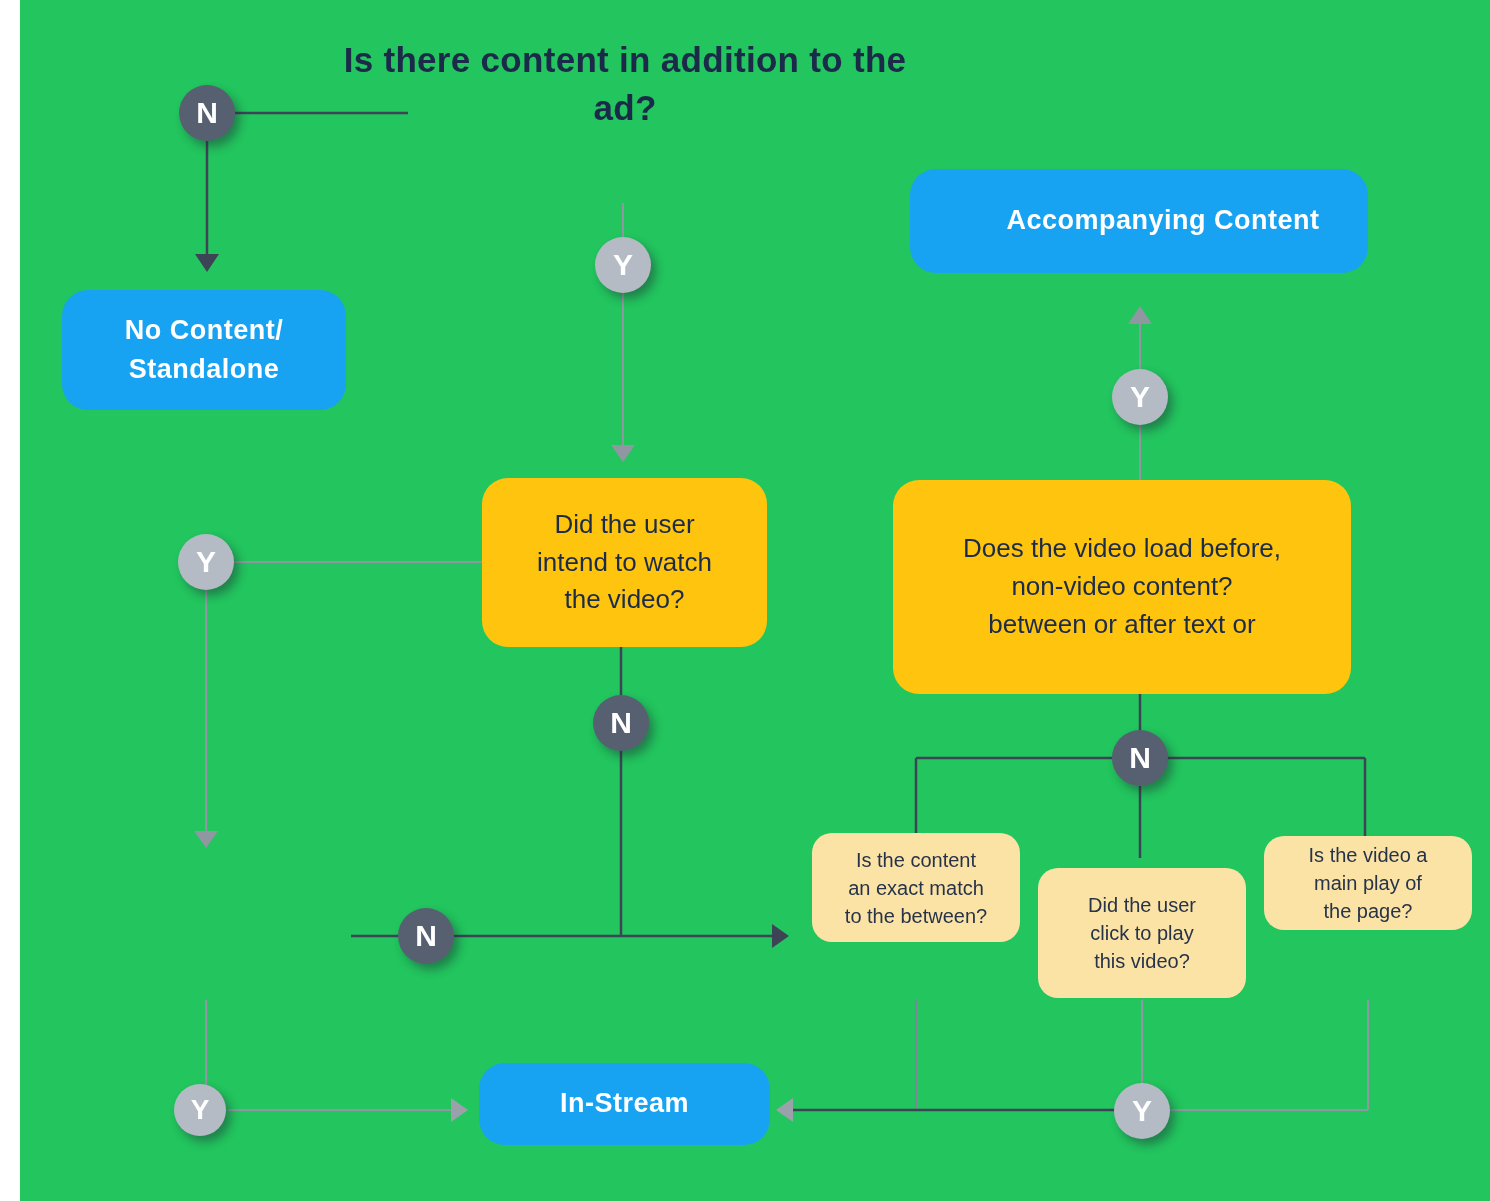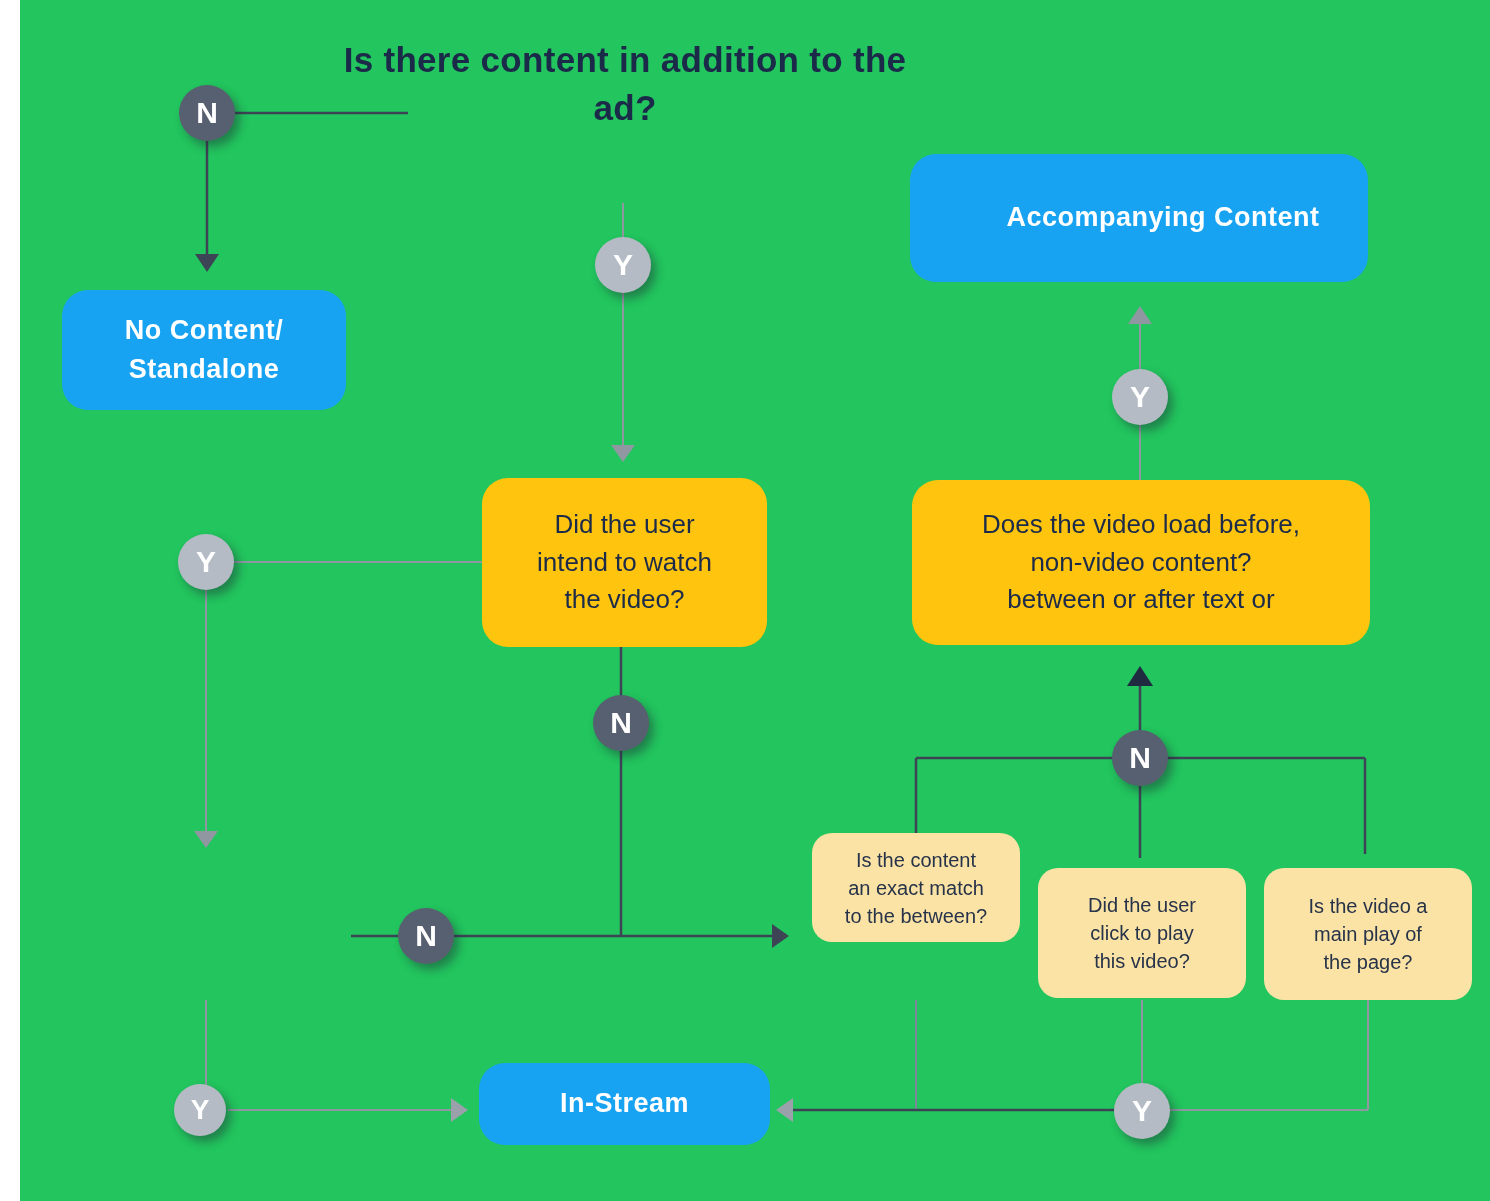--- a/index.html
+++ b/index.html
@@ -35,28 +35,28 @@
   }
   .gold{
     background:var(--gold);color:var(--navy-text);border-radius:26px;
     font-weight:400;font-size:26px;line-height:1.45;
   }
   .cream{
     background:var(--cream);color:#273349;border-radius:20px;
     font-weight:400;font-size:20px;line-height:1.4;
   }
   #node-no-content{left:42px;top:290px;width:284px;height:120px;}
-  #node-accompanying{left:890px;top:154px;width:458px;height:128px;padding-left:48px;}
+  #node-accompanying{left:890px;top:169px;width:458px;height:104px;padding-left:48px;}
   #node-in-stream{left:459px;top:1063px;width:291px;height:82px;}
   #node-intend{left:462px;top:478px;width:285px;height:169px;}
-  #node-video-load{left:892px;top:480px;width:458px;height:165px;}
+  #node-video-load{left:873px;top:480px;width:458px;height:214px;}
   #node-sound{left:42px;top:868px;width:286px;height:130px;}
   #node-exact-match{left:792px;top:833px;width:208px;height:109px;}
   #node-click-play{left:1018px;top:868px;width:208px;height:130px;}
-  #node-main-focus{left:1244px;top:868px;width:208px;height:132px;}
+  #node-main-focus{left:1244px;top:836px;width:208px;height:94px;}
   #title{
     position:absolute;z-index:2;left:320px;top:36px;width:570px;
     text-align:center;color:#1b2a49;font-weight:700;
     font-size:35px;line-height:1.38;letter-spacing:.3px;
   }
   .circle{
     position:absolute;z-index:3;
     width:56px;height:56px;border-radius:50%;
     display:flex;align-items:center;justify-content:center;
     color:#ffffff;font-weight:700;font-size:30px;

